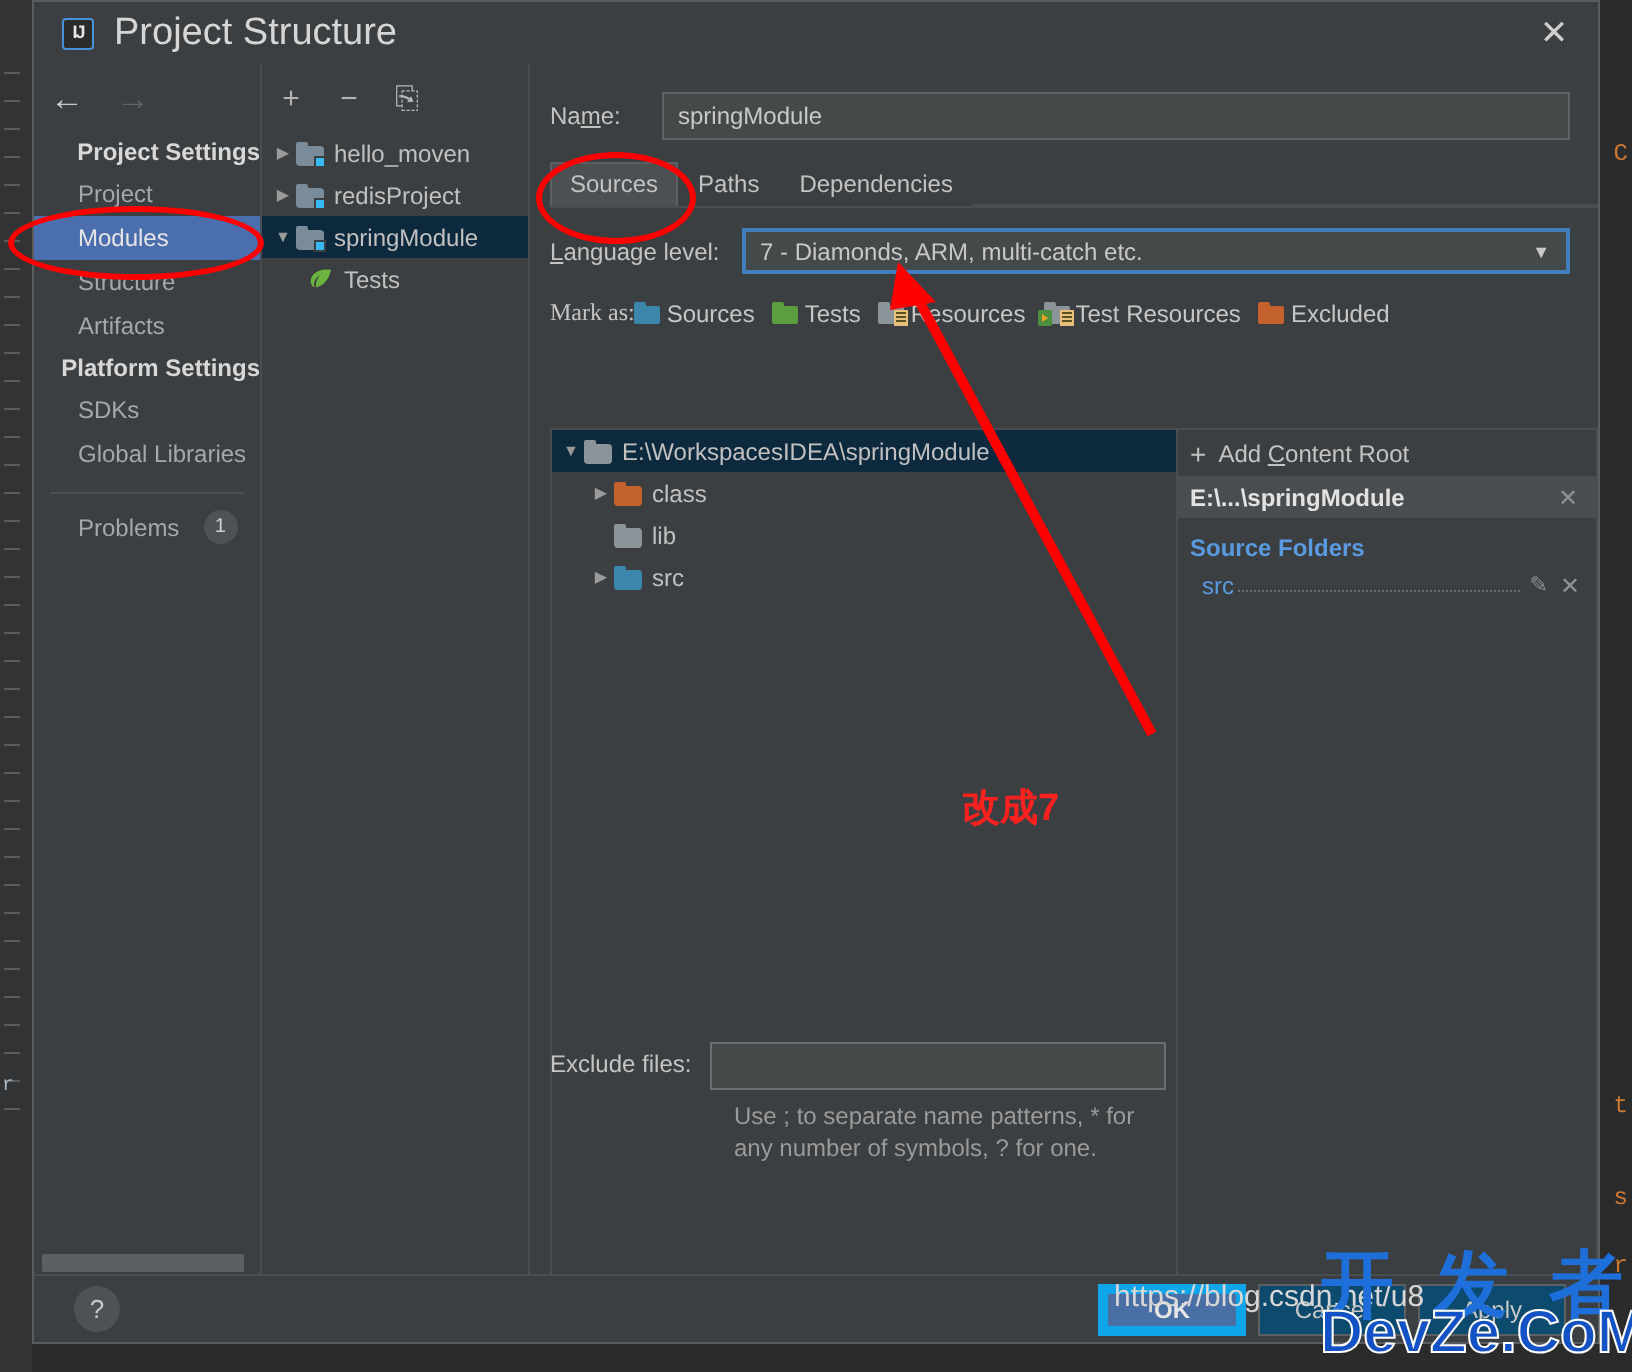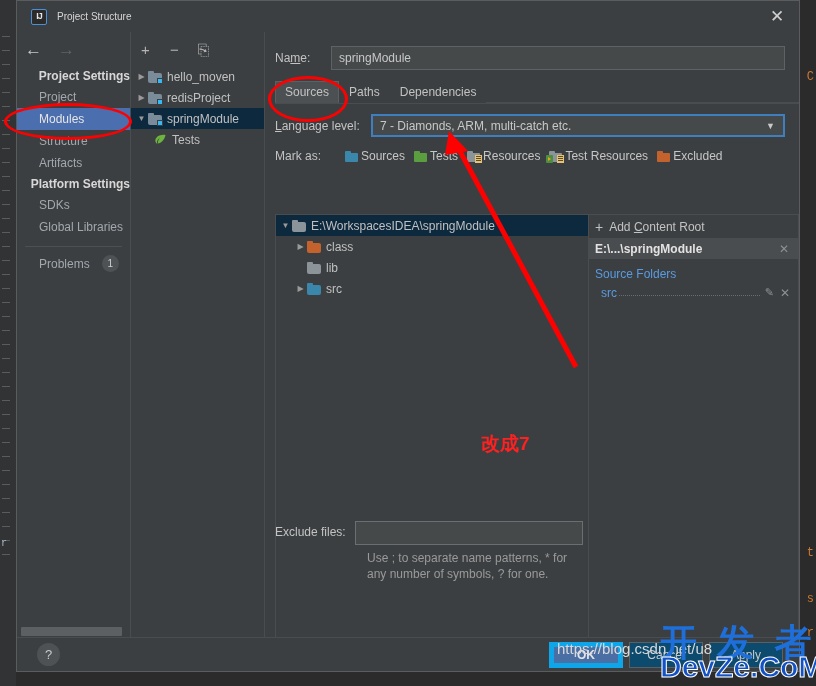--- a/index.html
+++ b/index.html
@@ -22,21 +22,21 @@
      padding-top:14px;box-sizing:border-box;background:#2b2b2b;overflow:hidden;}
 
   
   #dialog{position:absolute;left:16px;top:0;width:784px;height:672px;background:#3c3f41;
           border:1px solid #5a5c5e;box-sizing:border-box;}
   #titlebar{height:31px;background:#3c3f41;display:flex;align-items:center;padding:0 0 0 14px;
             border-bottom:1px solid #4a4d4f;}
   #app-icon{width:16px;height:16px;border:1.5px solid #4a90d9;background:#2b2b2b;border-radius:2px;
             display:flex;align-items:center;justify-content:center;margin-right:10px;box-sizing:border-box;}
   #app-icon span{color:#e6e6e6;font-size:9px;font-weight:bold;line-height:1;letter-spacing:-1px;}
-  #title-text{color:#d6d6d6;font-size:10px;}
+  #title-text{color:#d6d6d6;font-size:19px;}
   #close-btn{margin-left:auto;width:44px;height:31px;display:flex;align-items:center;justify-content:center;
              color:#cfcfcf;font-size:17px;cursor:pointer;}
 
   #body-area{position:absolute;left:0;top:31px;width:782px;height:608px;display:flex;}
 
   
   #sidebar{width:113px;background:#3c3f41;border-right:1px solid #4a4d4f;position:relative;flex:none;}
   #nav-arrows{height:34px;display:flex;align-items:center;padding-left:8px;gap:16px;}
   .navarrow{font-size:17px;line-height:1;}
   #nav-back{color:#c8c8c8;cursor:pointer;}
@@ -80,21 +80,21 @@
   .tab{font-size:12px;padding:3px 9px;color:#c2c2c2;border:1px solid transparent;cursor:pointer;}
   .tab.active{background:#4c5052;border:1px solid #5c6063;border-bottom-color:#4c5052;}
   .tab-fill{flex:1;border-bottom:1px solid #4a4d4f;height:21px;}
   #lang-row{display:flex;align-items:center;padding:10px 14px 0 10px;}
   #lang-label{font-size:12px;color:#c3c3c3;width:96px;flex:none;}
   #lang-combo{flex:1;height:23px;background:#45494a;border:2px solid #3f7fbf;box-sizing:border-box;
               display:flex;align-items:center;padding:0 4px 0 7px;cursor:pointer;}
   #lang-combo .val{flex:1;font-size:12px;color:#c8c8c8;}
   #lang-combo .arrow{color:#c9c9c9;font-size:9px;padding:0 4px;}
   #markas-row{display:flex;align-items:center;padding:12px 0 0 10px;gap:0;}
-  #markas-label{font-size:12px;color:#c3c3c3;margin-right:24px;}
+  #markas-label{font-size:12px;color:#c3c3c3;margin-right:0;font-family:Liberation Serif, serif;}
   .mark-btn{display:flex;align-items:center;gap:3px;font-size:12px;color:#c6c6c6;cursor:pointer;margin-right:9px;white-space:nowrap;}
   .mkico{width:13px;height:11px;position:relative;flex:none;}
   .mkico .b{position:absolute;left:0;top:2px;width:13px;height:9px;border-radius:1px;}
   .mkico .t{position:absolute;left:0;top:0;width:6px;height:3px;border-radius:1px 1px 0 0;}
   .mkico.sources .b,.mkico.sources .t{background:#3b87ab;}
   .mkico.tests .b,.mkico.tests .t{background:#5a9e3f;}
   .mkico.res .b,.mkico.res .t{background:#8b9499;}
   .mkico.testres .b,.mkico.testres .t{background:#8b9499;}
   .mkico.excl .b,.mkico.excl .t{background:#c4622d;}
   .mkico .lines{position:absolute;right:-2px;bottom:-1px;width:7px;height:8px;background:#e8c07a;}
@@ -113,21 +113,21 @@
   .ct-label{font-size:12px;color:#c0c0c0;}
   .ind1{padding-left:18px;}
 
   #roots-pane{flex:1;background:#3c3f41;border:1px solid #4a4d4f;border-left:1px solid #4a4d4f;box-sizing:border-box;}
   #add-root{display:flex;align-items:center;height:23px;padding-left:6px;cursor:pointer;}
   #add-root .plus{color:#c0c0c0;font-size:14px;margin-right:6px;line-height:1;}
   #add-root .lbl{font-size:12px;color:#c3c3c3;}
   #root-header{display:flex;align-items:center;height:21px;background:#4a4d4f;padding:0 6px;}
   #root-header .path{flex:1;font-size:12px;font-weight:bold;color:#e2e2e2;}
   .xbtn{color:#8d9093;font-size:12px;cursor:pointer;padding:0 3px;}
-  #srcfolders-title{font-size:12px;font-weight:normal;color:#5a9ae0;padding:8px 0 2px 6px;}
+  #srcfolders-title{font-size:12px;font-weight:bold;color:#5a9ae0;padding:8px 0 2px 6px;}
   #src-entry{display:flex;align-items:center;padding:0 5px 0 12px;height:19px;}
   #src-entry .nm{font-size:12px;color:#5a9ae0;}
   #src-entry .dots{flex:1;border-bottom:1px dotted #6a6d70;margin:0 2px 3px 2px;height:9px;}
   .pencil{color:#8d9093;font-size:11px;cursor:pointer;padding:0 3px;transform:rotate(0deg);}
 
   #exclude-row{position:absolute;left:10px;bottom:58px;display:flex;align-items:flex-start;width:600px;}
   #exclude-label{font-size:12px;color:#c3c3c3;width:80px;flex:none;padding-top:4px;}
   #exclude-right{flex:1;}
   #exclude-input{width:228px;height:24px;background:#45494a;border:1px solid #6a6e70;box-sizing:border-box;cursor:text;}
   #exclude-hint{color:#9a9a9a;font-size:12px;line-height:16px;padding:5px 0 0 12px;width:220px;}
@@ -139,21 +139,21 @@
             font-size:13px;display:flex;align-items:center;justify-content:center;cursor:pointer;}
   #footer-btns{margin-left:auto;display:flex;gap:6px;padding-right:16px;}
   .dlg-btn{min-width:74px;height:26px;font-size:12px;display:flex;align-items:center;justify-content:center;
            cursor:pointer;box-sizing:border-box;}
   .dlg-btn.primary{background:#4a6fa5;border:5px solid #0ea5e9;color:#e5e5e5;font-weight:bold;}
   .dlg-btn.normal{background:#0c4a6e;border:1px solid #5c6063;color:#c8c8c8;}
 
   
   #annot{position:absolute;inset:0;pointer-events:none;}
   .ellipse{position:absolute;border:3px solid #ff0000;border-radius:50%;}
-  #annot-note{position:absolute;color:#ff2020;font-size:19px;font-weight:bold;margin-top:40px;}
+  #annot-note{position:absolute;color:#ff2020;font-size:19px;font-weight:bold;}
 
   
   #wm-cn{position:absolute;left:660px;top:618px;font-size:37px;font-weight:bold;color:#1e6fd9;
          letter-spacing:5px;white-space:nowrap;}
   #wm-en{position:absolute;left:660px;top:650px;font-size:30px;font-weight:bold;color:#1352c4;
          letter-spacing:0px;white-space:nowrap;-webkit-text-stroke:1px #ffffff;}
   #wm-url{position:absolute;left:557px;top:640px;font-size:15px;color:#d8d8d8;white-space:nowrap;}
 </style>
 </head>
 <body>

